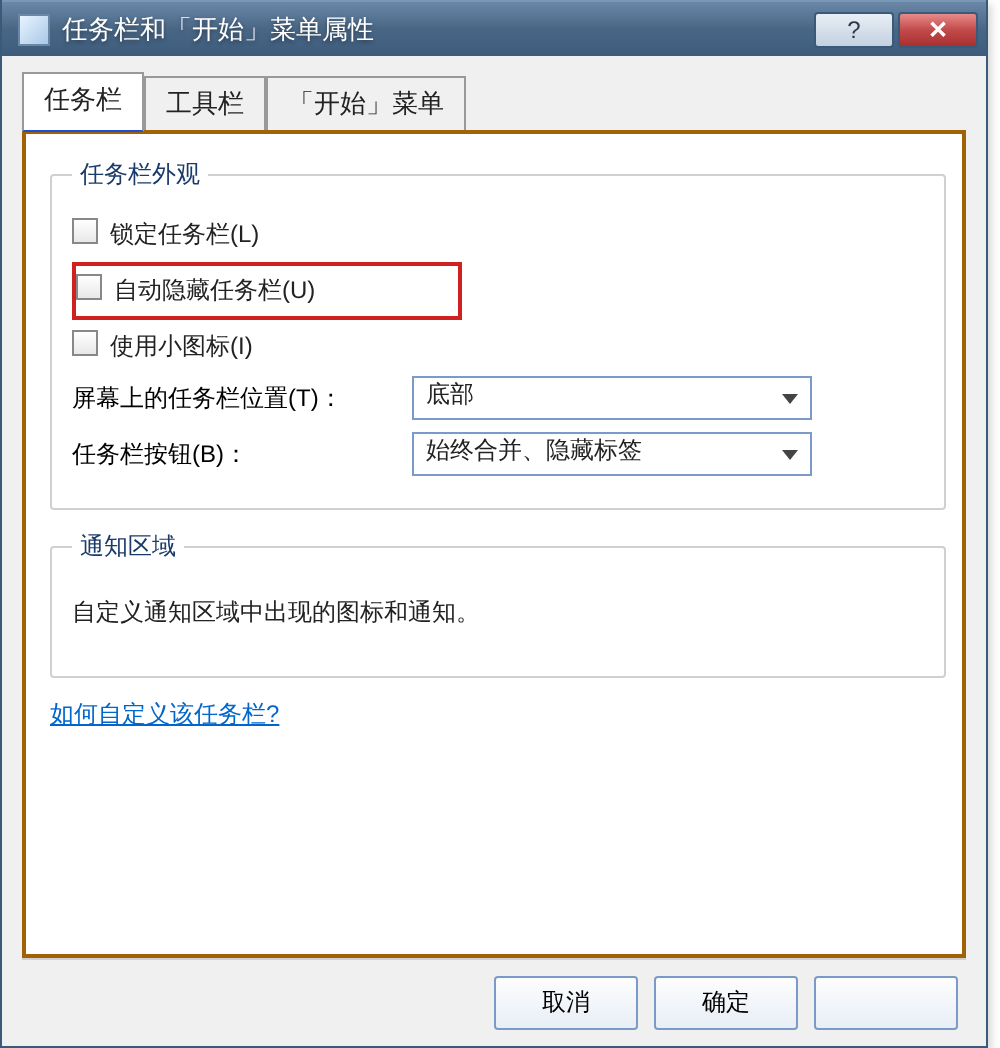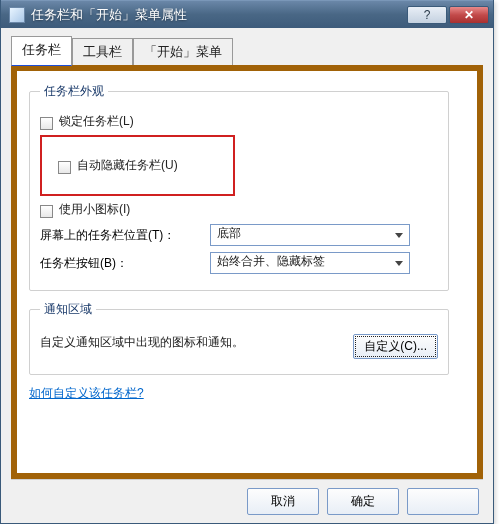--- a/index.html
+++ b/index.html
@@ -88,39 +88,39 @@
     background: #fff;
     border-bottom: 1px solid #1d4ed8;
     margin-bottom: -1px;
   }
   .tab:not(.active) {
     margin-top: 2px;
   }
   .tab-panel {
     flex: 1;
     background: #fff;
-    border: 6px solid #a16207;
-    padding: 12px 28px 8px 12px;
+    border: 2px solid #a16207;
+    padding: 12px 8px 8px 12px;
     overflow: hidden;
   }
   fieldset.group {
     border: 1px solid #d0d0d0;
     border-radius: 2px;
     margin: 0 0 10px 0;
     padding: 8px 10px 10px 10px;
     position: relative;
   }
   fieldset.group > legend {
     padding: 0 4px;
     color: #1a3a6a;
     font-size: 12px;
   }
   .row {
     display: flex;
-    align-items: flex-end;
+    align-items: flex-start;
     margin: 5px 0;
     color: #222;
   }
   .chk {
     width: 13px;
     height: 13px;
     border: 1px solid #888;
     margin-right: 6px;
     display: inline-flex;
     align-items: center;
@@ -135,21 +135,21 @@
     font-size: 11px;
     font-weight: bold;
     line-height: 1;
   }
   .highlight {
     border: 2px solid #d02020;
     padding: 4px 30px 4px 0;
     margin: 4px 0;
     width: 195px;
   }
-  .highlight .row { margin: 16px; }
+  .highlight .row { margin: 0; }
   label { cursor: pointer; }
   .combo-row {
     display: flex;
     align-items: center;
     margin: 6px 0;
   }
   .combo-row .lbl {
     width: 170px;
   }
   .combo {
@@ -268,21 +268,20 @@
           <div class="combo">
             <span>始终合并、隐藏标签</span>
           </div>
         </div>
       </fieldset>
 
       <fieldset class="group">
         <legend>通知区域</legend>
         <div class="row" style="align-items:flex-end">
           <span class="desc">自定义通知区域中出现的图标和通知。</span>
-          <button class="btn-plain focus right">自定义(C)...</button>
         </div>
       </fieldset>
 
 
       <div style="margin-top:8px">
         <a class="link">如何自定义该任务栏?</a>
       </div>
 
     </div>
 

